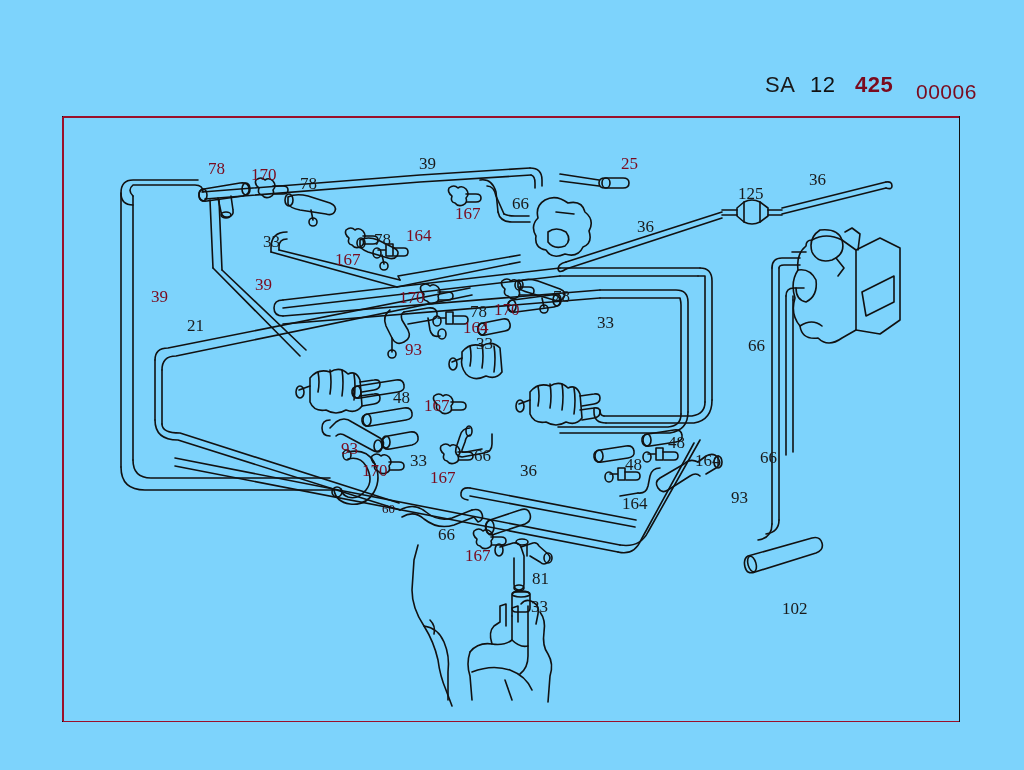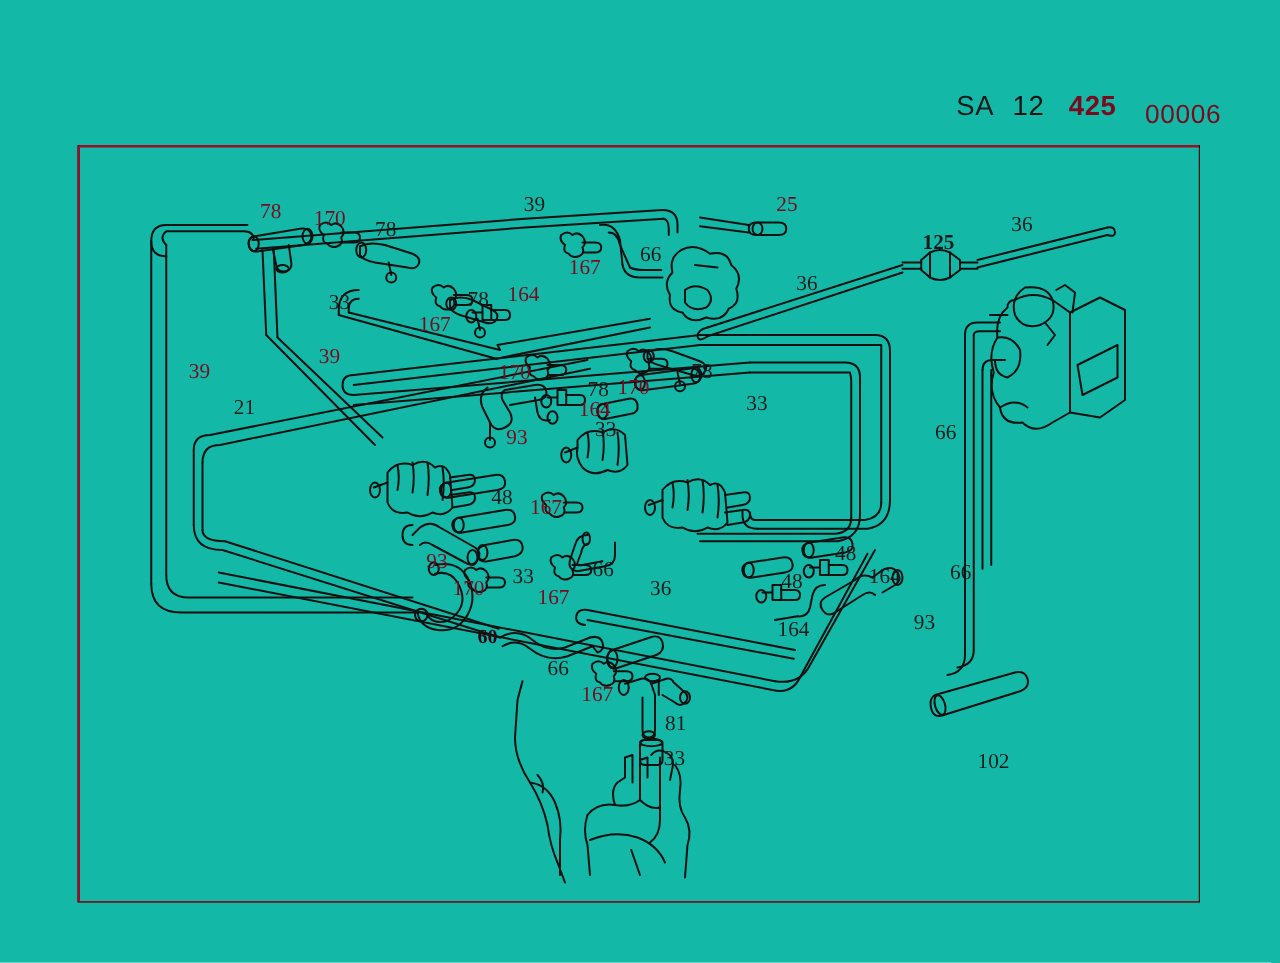--- a/index.html
+++ b/index.html
@@ -1,19 +1,19 @@
 <!DOCTYPE html>
 <html><head>
 <meta charset="utf-8">
 <title>SA 12 425 Vacuum Line Diagram</title>
 <style>
   html,body{margin:0;padding:0;background:#ffffff;}
   body{width:1024px;height:770px;position:relative;overflow:hidden;
        font-family:"Liberation Sans",sans-serif;}
-  #page{position:absolute;left:0;top:0;width:1024px;height:770px;background:#14b8a6;}
+  #page{position:absolute;left:0;top:0;width:1024px;height:770px;background:#7dd3fc;}
 
   
   .hdr{position:absolute;top:72px;font-size:22px;color:#1a1a1a;letter-spacing:0.5px;white-space:nowrap;}
   .hdr.sa{left:765px;}
   .hdr.num1{left:810px;color:#111;}
   .hdr.num2{left:855px;color:#7a0b1e;font-weight:bold;}
   .hdr.doc{left:916px;top:80px;font-size:21px;color:#7a0b1e;letter-spacing:0.5px;}
 
   
   #frame{position:absolute;left:62px;top:116px;width:898px;height:606px;
@@ -23,21 +23,21 @@
   #frame .rl-bot{left:0;bottom:-1px;width:100%;height:1.5px;}
   #frame .rl-left{left:-1px;top:0;width:1.5px;height:100%;}
 
   
   #art{position:absolute;left:0;top:0;width:1024px;height:770px;}
 
   
   .lab{position:absolute;font-family:"Liberation Serif",serif;font-size:17px;
        color:#7a0b1e;white-space:nowrap;line-height:1;}
   .lab.dark{color:#1a1a1a;}
-  .lab.small{font-size:16px;font-weight:bold;color:#2a0a10;}
+  .lab.small{font-size:13px;font-weight:normal;color:#2a0a10;}
 </style>
 </head>
 <body>
 
 <div id="page">
 
   <div class="hdr sa">SA</div>
   <div class="hdr num1">12</div>
   <div class="hdr num2">425</div>
   <div class="hdr doc">00006</div>
@@ -406,21 +406,21 @@
     </g>
   </svg>
 
   <div id="label-layer">
       <div class="lab" style="left: 208px; top: 160px;">78</div>
       <div class="lab" style="left: 251px; top: 166px;">170</div>
       <div class="lab dark" style="left: 300px; top: 175px;">78</div>
       <div class="lab dark" style="left: 419px; top: 155px;">39</div>
       <div class="lab" style="left: 621px; top: 155px;">25</div>
       <div class="lab dark" style="left: 809px; top: 171px;">36</div>
-      <div class="lab dark" style="left: 738px; top: 185px; font-weight: bold;">125</div>
+      <div class="lab dark" style="left: 738px; top: 185px;">125</div>
       <div class="lab" style="left: 455px; top: 205px;">167</div>
       <div class="lab dark" style="left: 512px; top: 195px;">66</div>
       <div class="lab dark" style="left: 637px; top: 218px;">36</div>
       <div class="lab dark" style="left: 263px; top: 233px;">33</div>
       <div class="lab dark" style="left: 374px; top: 231px;">78</div>
       <div class="lab" style="left: 406px; top: 227px;">164</div>
       <div class="lab" style="left: 335px; top: 251px;">167</div>
       <div class="lab" style="left: 151px; top: 288px;">39</div>
       <div class="lab" style="left: 255px; top: 276px;">39</div>
       <div class="lab dark" style="left: 553px; top: 288px;">78</div>

